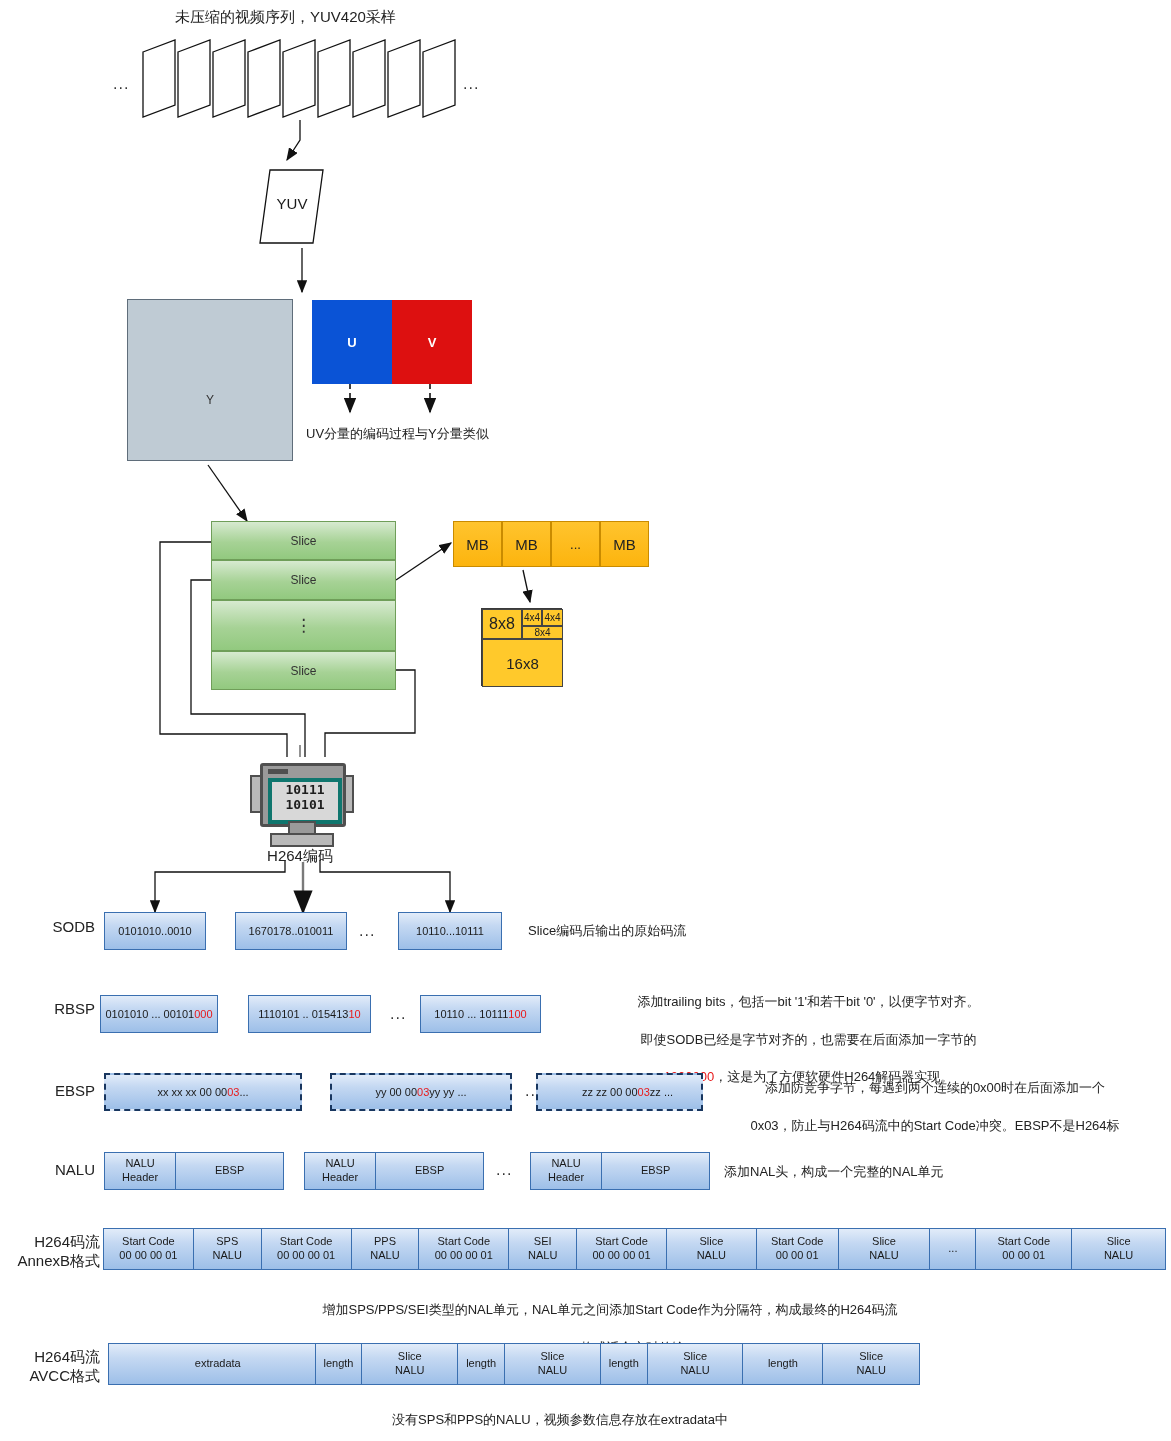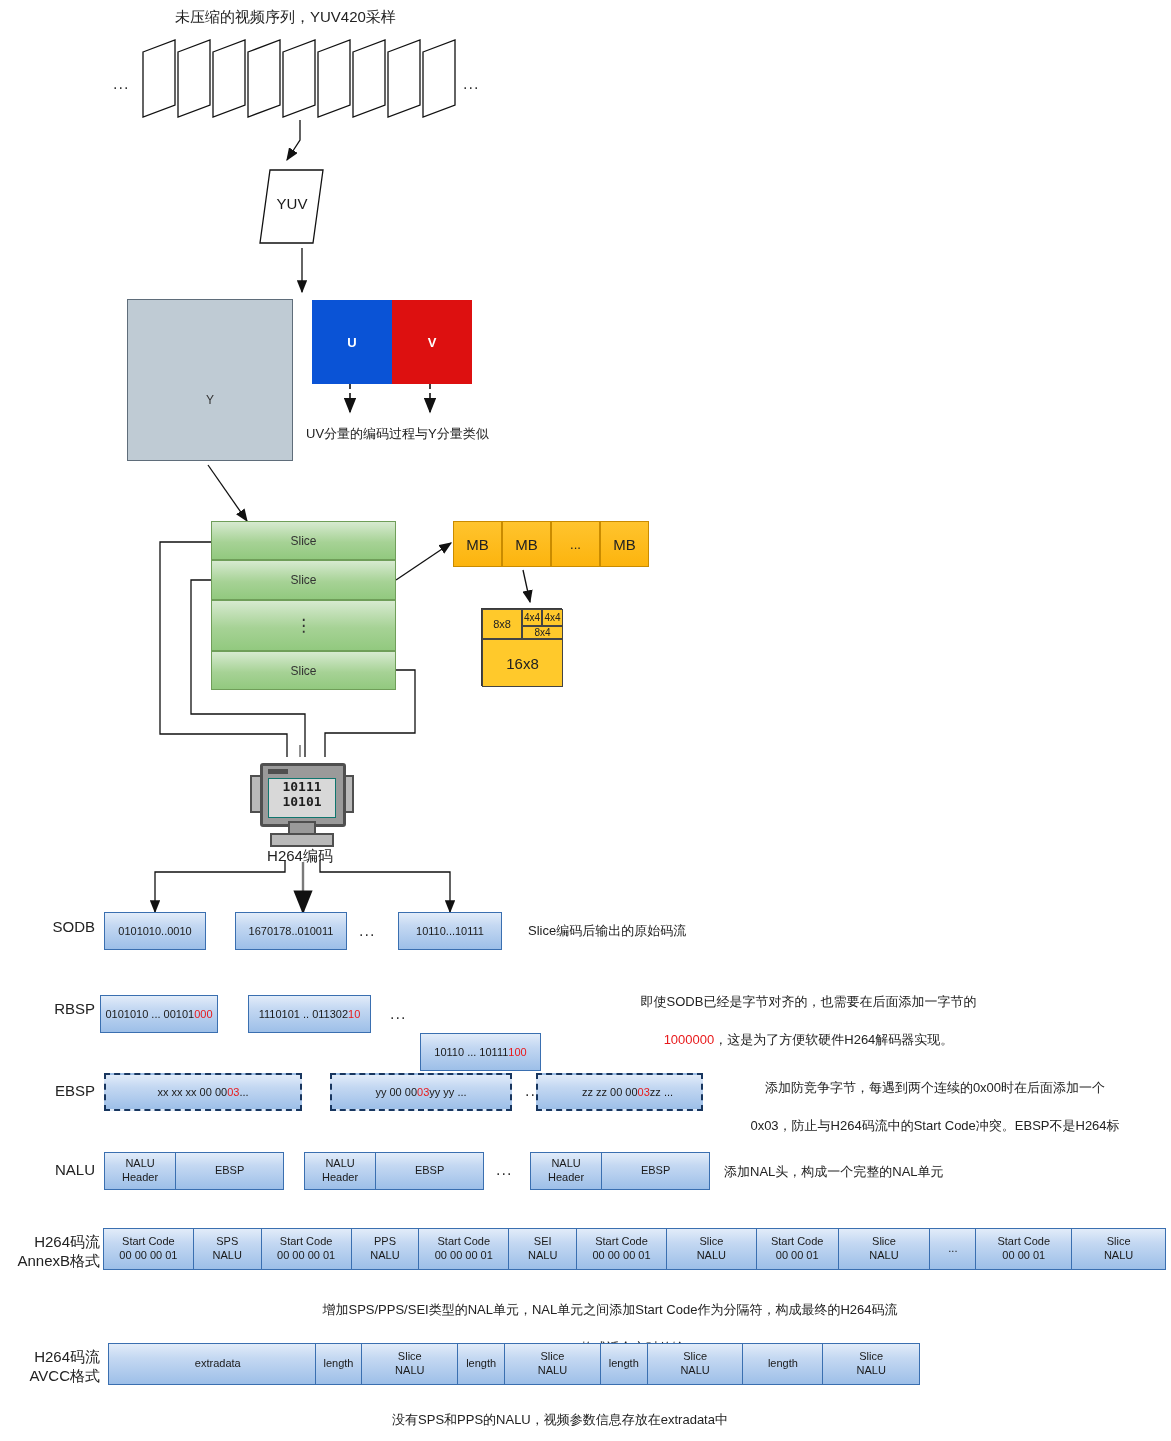--- a/index.html
+++ b/index.html
@@ -16,21 +16,21 @@
 
   .slice{
     background:linear-gradient(to bottom,#d7ead0 0%, #a6d295 55%, #92c97f 100%);
     border:1px solid #6f9e59;font-size:12px;color:#333;
   }
   .mb{
     background:linear-gradient(to bottom,#ffc42e 0%, #fcb40e 100%);
     border:1px solid #c98b00;font-size:15px;color:#222;
   }
   .sub{
-    background:#ffc92b;border:1px solid #444;font-size:11px;color:#222;
+    background:#ffc92b;border:1px solid #444;font-size:16px;color:#222;
   }
 
   .bluebox{
     background:linear-gradient(to bottom,#e2ecf9 0%, #c4d8f2 35%, #9dbfe8 100%);
     border:1px solid #3a6fb0;font-size:11px;color:#1a1a1a;
   }
   .bluebox.dashed{border:2px dashed #18365f;}
 
   .strip{position:absolute;display:flex;box-sizing:border-box;border:1px solid #3a6fb0;
     background:linear-gradient(to bottom,#e2ecf9 0%, #c4d8f2 35%, #9dbfe8 100%);}
@@ -47,21 +47,21 @@
   .red{color:#e8191b;}
   .dots{position:absolute;font-size:16px;color:#333;letter-spacing:1px;}
 
   .title{position:absolute;font-size:15px;color:#222;white-space:nowrap;}
 
   svg.layer{position:absolute;left:0;top:0;width:1171px;height:1441px;pointer-events:none;}
 
   
   .enc{position:absolute;}
   .enc .screen{position:absolute;left:10px;top:6px;width:80px;height:58px;background:#9a9a9a;border:3px solid #4f4f4f;border-radius:3px;}
-  .enc .inner{position:absolute;left:5px;top:12px;width:66px;height:38px;background:#d8d8d8;border:1px solid #0f766e;
+  .enc .inner{position:absolute;left:5px;top:12px;width:66px;height:38px;background:#d8d8d8;border:4px solid #0f766e;
     font-family:"DejaVu Sans Mono","Liberation Mono",monospace;font-size:13px;font-weight:bold;line-height:15px;color:#1d1d1d;text-align:center;}
   .enc .bar{position:absolute;left:5px;top:3px;width:20px;height:5px;background:#4f4f4f;}
   .enc .wing-l{position:absolute;left:0px;top:18px;width:12px;height:34px;background:#b9b9b9;border:2px solid #4f4f4f;}
   .enc .wing-r{position:absolute;left:88px;top:18px;width:12px;height:34px;background:#b9b9b9;border:2px solid #4f4f4f;}
   .enc .neck{position:absolute;left:38px;top:64px;width:24px;height:13px;background:#9a9a9a;border:2px solid #4f4f4f;}
   .enc .base{position:absolute;left:20px;top:76px;width:60px;height:10px;background:#b9b9b9;border:2px solid #4f4f4f;}
   .enc .caption{position:absolute;left:-10px;top:90px;width:120px;text-align:center;font-size:15px;color:#222;}
 </style>
 </head>
 <body>
@@ -165,30 +165,31 @@
 <div class="abs bluebox boxlabel" style="left:398px;top:912px;width:104px;height:38px;">10110...10111</div>
 <div class="note" style="left:528px;top:922px;">Slice编码后输出的原始码流</div>
 
 <div class="rowlabel" style="left:10px;top:1000px;width:85px;">RBSP</div>
 
 <div class="abs bluebox boxlabel" style="left:100px;top:995px;width:118px;height:38px;">
   <span>0101010 ... 00101</span>
     <span class="red">000</span>
 </div>
 <div class="abs bluebox boxlabel" style="left:248px;top:995px;width:123px;height:38px;">
-  <span>1110101 .. 011302</span>
+  <span>1110101 .. 015413</span>
     <span class="red">10</span>
 </div>
 <div class="dots" style="left:390px;top:1005px;">...</div>
-<div class="abs bluebox boxlabel" style="left:420px;top:995px;width:121px;height:38px;margin-top:38px;">
+<div class="abs bluebox boxlabel" style="left:420px;top:995px;width:121px;height:38px;">
   <span>10110 ... 10111</span>
     <span class="red">100</span>
 </div>
 
 <div class="note center" style="left:556px;top:974px;width:505px;">
+  <div>添加trailing bits，包括一bit '1'和若干bit '0'，以便字节对齐。</div>
   <div>即使SODB已经是字节对齐的，也需要在后面添加一字节的</div>
   <div><span class="red">1000000</span><span>，这是为了方便软硬件H264解码器实现。</span></div>
 </div>
 
 <div class="rowlabel" style="left:10px;top:1082px;width:85px;">EBSP</div>
 
 <div class="abs bluebox dashed boxlabel" style="left:104px;top:1073px;width:198px;height:38px;">
   <span>xx xx xx 00 00 </span>
     <span class="red">03</span>
     <span> ...</span>

